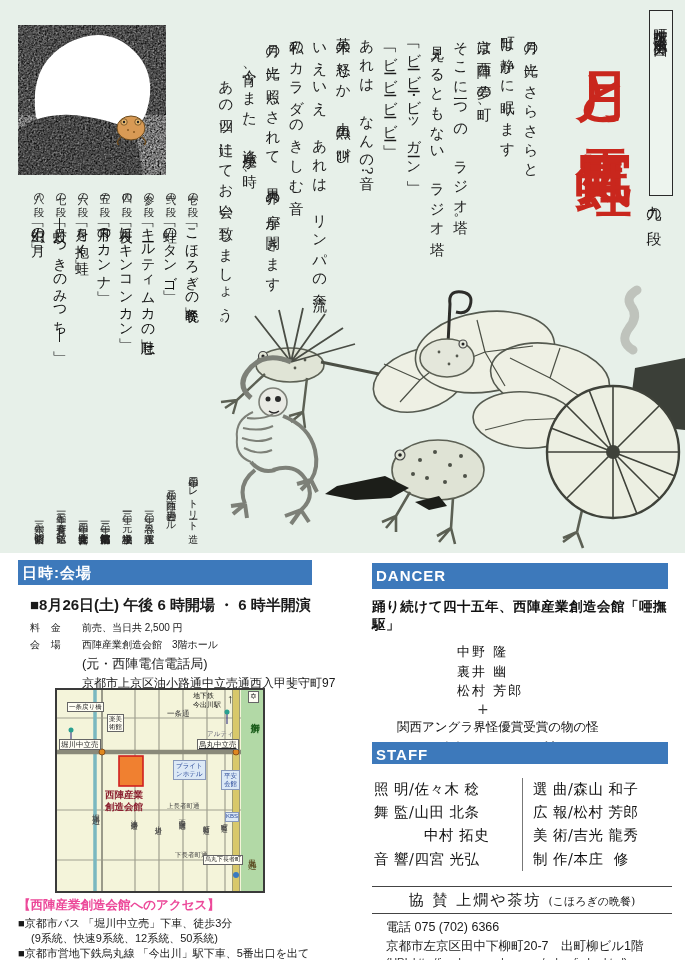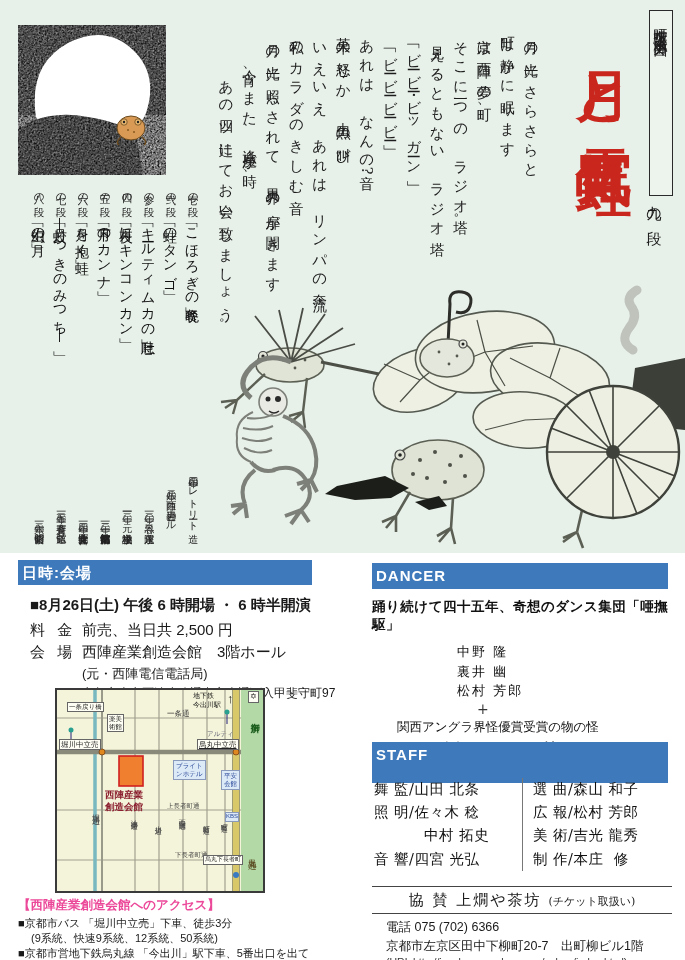--- a/index.html
+++ b/index.html
@@ -31,24 +31,24 @@
   .seg-title{position:absolute;top:32px;left:2px;font-family:"DejaVu Serif",serif;
              font-size:14px;color:#111;line-height:1.08;}
   .seg-year{position:absolute;bottom:0;left:5px;font-family:"DejaVu Serif",serif;
             font-size:10px;color:#222;line-height:1.02;}
   .ink-art{position:absolute;left:195px;top:280px;width:490px;height:278px;}
   
   .bar{position:absolute;background:#3d79bb;color:#ffffff;font-weight:bold;
        font-size:15px;line-height:25px;padding-left:4px;letter-spacing:1px;}
   .bar-venue{left:18px;top:560px;width:290px;height:25px;}
   .bar-dancer{left:372px;top:563px;width:292px;height:26px;}
-  .bar-staff{left:372px;top:742px;width:292px;height:41px;}
+  .bar-staff{left:372px;top:742px;width:292px;height:22px;}
   .venue-info{position:absolute;left:30px;top:596px;width:330px;color:#1a1a1a;}
   .venue-info .date{font-size:15px;font-weight:bold;margin-bottom:6px;}
-  .venue-info .row{font-size:15px;margin-bottom:3px;display:flex;}
+  .venue-info .row{font-size:10px;margin-bottom:3px;display:flex;}
   .venue-info .lbl{width:52px;letter-spacing:4px;flex:none;}
   .venue-info .ind{padding-left:52px;font-size:13px;margin-bottom:2px;}
   .venue-info .ind.sm{font-size:12px;}
   
   .map{position:absolute;left:55px;top:688px;width:210px;height:205px;
        background:#f4f4da;border:2px solid #3a3a3a;box-sizing:border-box;}
   .map svg{position:absolute;left:0;top:0;}
   .mlabel{position:absolute;font-size:7.5px;color:#444;white-space:pre-line;line-height:1.25;}
   .mbox{background:#fffef4;border:1px solid #666;padding:0 1px;color:#222;}
   .mblue{background:#dce9f6;border:1px solid #8899bb;color:#2a4a9a;}
@@ -356,51 +356,51 @@
 <div class="access">
   <div class="hd">【西陣産業創造会館へのアクセス】</div>
   <div class="ln">■京都市バス 「堀川中立売」下車、徒歩3分</div>
   <div class="ln ind">(9系統、快速9系統、12系統、50系統)</div>
   <div class="ln">■京都市営地下鉄烏丸線 「今出川」駅下車、5番出口を出て</div>
 
 </div>
 
 <div class="bar bar-dancer">DANCER</div>
 <div class="dancer">
-  <div class="intro">踊り続けて四十五年、奇想のダンス集団「唖撫駆」</div>
+  <div class="intro">踊り続けて四十五年、西陣産業創造会館「唖撫駆」</div>
   <div class="names">
     <div>中野 隆</div>
     <div>裏井 幽</div>
     <div>松村 芳郎</div>
   </div>
   <div class="plus">+</div>
   <div class="gintro">関西アングラ界怪優賞受賞の物の怪</div>
   <div class="gname">デカルコ・マリィ</div>
 </div>
 
 <div class="bar bar-staff">STAFF</div>
 <div class="staff">
   <div class="colL">
+    <div class="sline">照 明/佐々木 稔</div>
     <div class="sline">舞 監/山田 北条</div>
-    <div class="sline">照 明/佐々木 稔</div>
     <div class="sline">　　　 中村 拓史</div>
     <div class="sline">音 響/四宮 光弘</div>
   </div>
   <div class="colR">
     <div class="sline">選 曲/森山 和子</div>
     <div class="sline">広 報/松村 芳郎</div>
     <div class="sline">美 術/吉光 龍秀</div>
     <div class="sline">制 作/本庄  修</div>
   </div>
 </div>
 
 <div class="sponsor">
   <hr>
   <div class="sp-line">
     <span>協 賛</span>
     <span>上燗や茶坊</span>
-    <span class="note">(チケット取扱い)</span>
+    <span class="note">(こほろぎの晩餐)</span>
   </div>
   <hr>
   <div class="sp-contact">電話 075 (702) 6366</div>
   <div class="sp-contact">京都市左京区田中下柳町20-7　出町柳ビル1階</div>
   <div class="sp-url">(URL  http://jyoukanya-sabou.com/sabou/index.html)</div>
 </div>
 
 </body></html>

